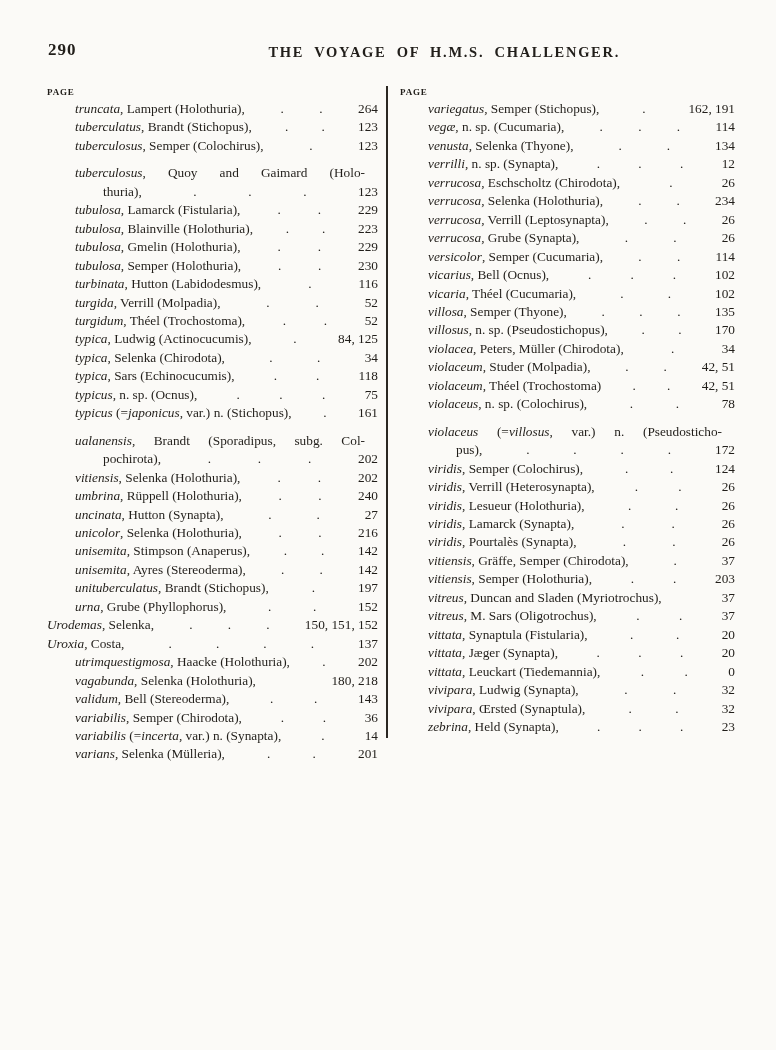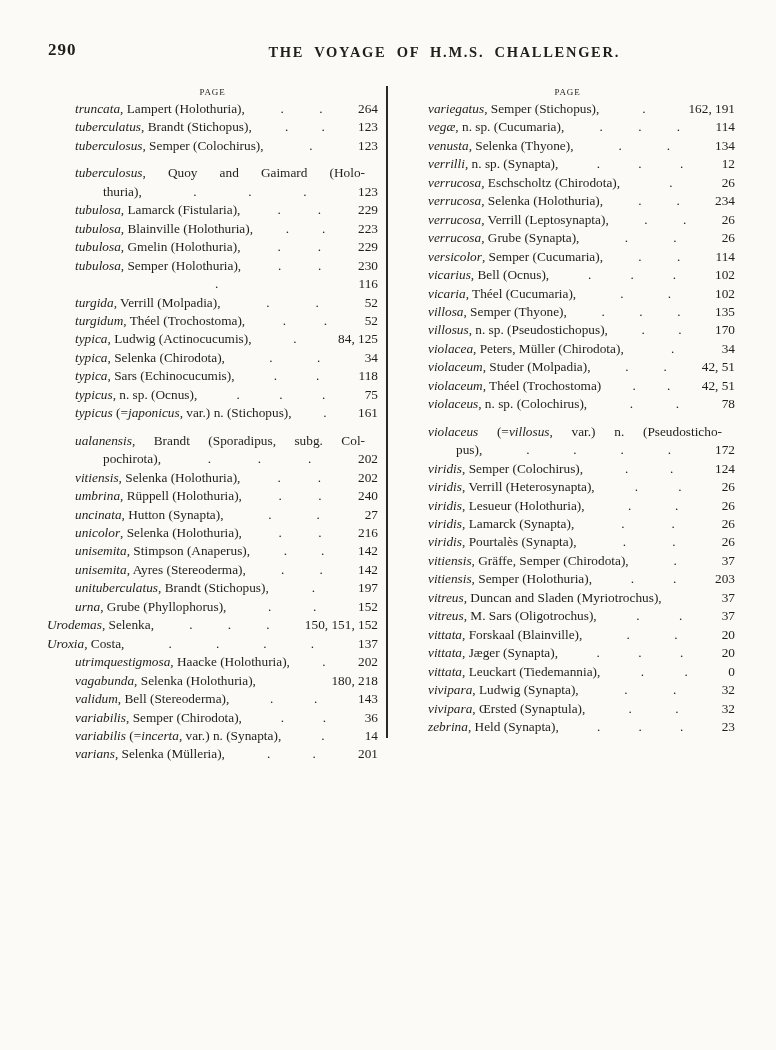--- a/index.html
+++ b/index.html
@@ -23,22 +23,22 @@
   }
   .vrule {
     position:absolute; left:386px; top:86px;
     width:1.5px; height:652px;
     background:#2b2722;
   }
   .col { position:absolute; top:84px; }
   .col-left  { left:47px;  width:331px; }
   .col-right { left:400px; width:335px; }
   .page-label {
-    text-align:center;
-    font-size:9px; font-weight:normal; letter-spacing:0.8px;
+    text-align:left;
+    font-size:9px; font-weight:bold; letter-spacing:0.8px;
     height:16px; line-height:16px;
   }
   .row {
     display:flex; align-items:baseline;
     font-size:13.3px; line-height:18.45px;
     white-space:pre-wrap;
   }
   .row em { font-style:italic; }
   .ind0 { padding-left:0; }
   .ind1 { padding-left:28px; }
@@ -70,21 +70,21 @@
   <div class="rows">
       <div class="row ind1"><span><em>truncata</em><span>, Lampert (Holothuria),</span></span><span class="leader"><span>.</span><span>.</span></span><span class="num">264</span></div>
       <div class="row ind1"><span><em>tuberculatus</em><span>, Brandt (Stichopus),</span></span><span class="leader"><span>.</span><span>.</span></span><span class="num">123</span></div>
       <div class="row ind1"><span><em>tuberculosus</em><span>, Semper (Colochirus),</span></span><span class="leader"><span>.</span></span><span class="num">123</span></div>
       <div class="row ind1 fill"><span><em>tuberculosus</em><span>, Quoy and Gaimard (Holo-</span></span></div>
       <div class="row ind2"><span><span>thuria),</span></span><span class="leader"><span>.</span><span>.</span><span>.</span></span><span class="num">123</span></div>
       <div class="row ind1"><span><em>tubulosa</em><span>, Lamarck (Fistularia),</span></span><span class="leader"><span>.</span><span>.</span></span><span class="num">229</span></div>
       <div class="row ind1"><span><em>tubulosa</em><span>, Blainville (Holothuria),</span></span><span class="leader"><span>.</span><span>.</span></span><span class="num">223</span></div>
       <div class="row ind1"><span><em>tubulosa</em><span>, Gmelin (Holothuria),</span></span><span class="leader"><span>.</span><span>.</span></span><span class="num">229</span></div>
       <div class="row ind1"><span><em>tubulosa</em><span>, Semper (Holothuria),</span></span><span class="leader"><span>.</span><span>.</span></span><span class="num">230</span></div>
-      <div class="row ind1"><span class="leader"><span>.</span></span><span class="num">116</span></div>
+      <div class="row ind1"><span><em>turbinata</em><span>, Hutton (Labidodesmus),</span></span><span class="leader"><span>.</span></span><span class="num">116</span></div>
       <div class="row ind1"><span><em>turgida</em><span>, Verrill (Molpadia),</span></span><span class="leader"><span>.</span><span>.</span></span><span class="num">52</span></div>
       <div class="row ind1"><span><em>turgidum</em><span>, Théel (Trochostoma),</span></span><span class="leader"><span>.</span><span>.</span></span><span class="num">52</span></div>
       <div class="row ind1"><span><em>typica</em><span>, Ludwig (Actinocucumis),</span></span><span class="leader"><span>.</span></span><span class="num">84, 125</span></div>
       <div class="row ind1"><span><em>typica</em><span>, Selenka (Chirodota),</span></span><span class="leader"><span>.</span><span>.</span></span><span class="num">34</span></div>
       <div class="row ind1"><span><em>typica</em><span>, Sars (Echinocucumis),</span></span><span class="leader"><span>.</span><span>.</span></span><span class="num">118</span></div>
       <div class="row ind1"><span><em>typicus</em><span>, n. sp. (Ocnus),</span></span><span class="leader"><span>.</span><span>.</span><span>.</span></span><span class="num">75</span></div>
       <div class="row ind1"><span><em>typicus</em><span> (=</span><em>japonicus</em><span>, var.) n. (Stichopus),</span></span><span class="leader"><span>.</span></span><span class="num">161</span></div>
       <div class="row ind1 fill"><span><em>ualanensis</em><span>, Brandt (Sporadipus, subg. Col-</span></span></div>
       <div class="row ind2"><span><span>pochirota),</span></span><span class="leader"><span>.</span><span>.</span><span>.</span></span><span class="num">202</span></div>
       <div class="row ind1"><span><em>vitiensis</em><span>, Selenka (Holothuria),</span></span><span class="leader"><span>.</span><span>.</span></span><span class="num">202</span></div>
@@ -132,20 +132,20 @@
       <div class="row ind2"><span><span>pus),</span></span><span class="leader"><span>.</span><span>.</span><span>.</span><span>.</span></span><span class="num">172</span></div>
       <div class="row ind1"><span><em>viridis</em><span>, Semper (Colochirus),</span></span><span class="leader"><span>.</span><span>.</span></span><span class="num">124</span></div>
       <div class="row ind1"><span><em>viridis</em><span>, Verrill (Heterosynapta),</span></span><span class="leader"><span>.</span><span>.</span></span><span class="num">26</span></div>
       <div class="row ind1"><span><em>viridis</em><span>, Lesueur (Holothuria),</span></span><span class="leader"><span>.</span><span>.</span></span><span class="num">26</span></div>
       <div class="row ind1"><span><em>viridis</em><span>, Lamarck (Synapta),</span></span><span class="leader"><span>.</span><span>.</span></span><span class="num">26</span></div>
       <div class="row ind1"><span><em>viridis</em><span>, Pourtalès (Synapta),</span></span><span class="leader"><span>.</span><span>.</span></span><span class="num">26</span></div>
       <div class="row ind1"><span><em>vitiensis</em><span>, Gräffe, Semper (Chirodota),</span></span><span class="leader"><span>.</span></span><span class="num">37</span></div>
       <div class="row ind1"><span><em>vitiensis</em><span>, Semper (Holothuria),</span></span><span class="leader"><span>.</span><span>.</span></span><span class="num">203</span></div>
       <div class="row ind1"><span><em>vitreus</em><span>, Duncan and Sladen (Myriotrochus),</span></span><span class="leader"></span><span class="num">37</span></div>
       <div class="row ind1"><span><em>vitreus</em><span>, M. Sars (Oligotrochus),</span></span><span class="leader"><span>.</span><span>.</span></span><span class="num">37</span></div>
-      <div class="row ind1"><span><em>vittata</em><span>, Forskaal (Blainville),</span></span><span class="leader"><span>.</span><span>.</span></span><span class="num">20</span></div>
+      <div class="row ind1"><span><em>vittata</em><span>, Synaptula (Fistularia),</span></span><span class="leader"><span>.</span><span>.</span></span><span class="num">20</span></div>
       <div class="row ind1"><span><em>vittata</em><span>, Jæger (Synapta),</span></span><span class="leader"><span>.</span><span>.</span><span>.</span></span><span class="num">20</span></div>
       <div class="row ind1"><span><em>vittata</em><span>, Leuckart (Tiedemannia),</span></span><span class="leader"><span>.</span><span>.</span></span><span class="num">0</span></div>
       <div class="row ind1"><span><em>vivipara</em><span>, Ludwig (Synapta),</span></span><span class="leader"><span>.</span><span>.</span></span><span class="num">32</span></div>
       <div class="row ind1"><span><em>vivipara</em><span>, Œrsted (Synaptula),</span></span><span class="leader"><span>.</span><span>.</span></span><span class="num">32</span></div>
       <div class="row ind1"><span><em>zebrina</em><span>, Held (Synapta),</span></span><span class="leader"><span>.</span><span>.</span><span>.</span></span><span class="num">23</span></div>
     </div>
 </div>
 
 </body></html>

